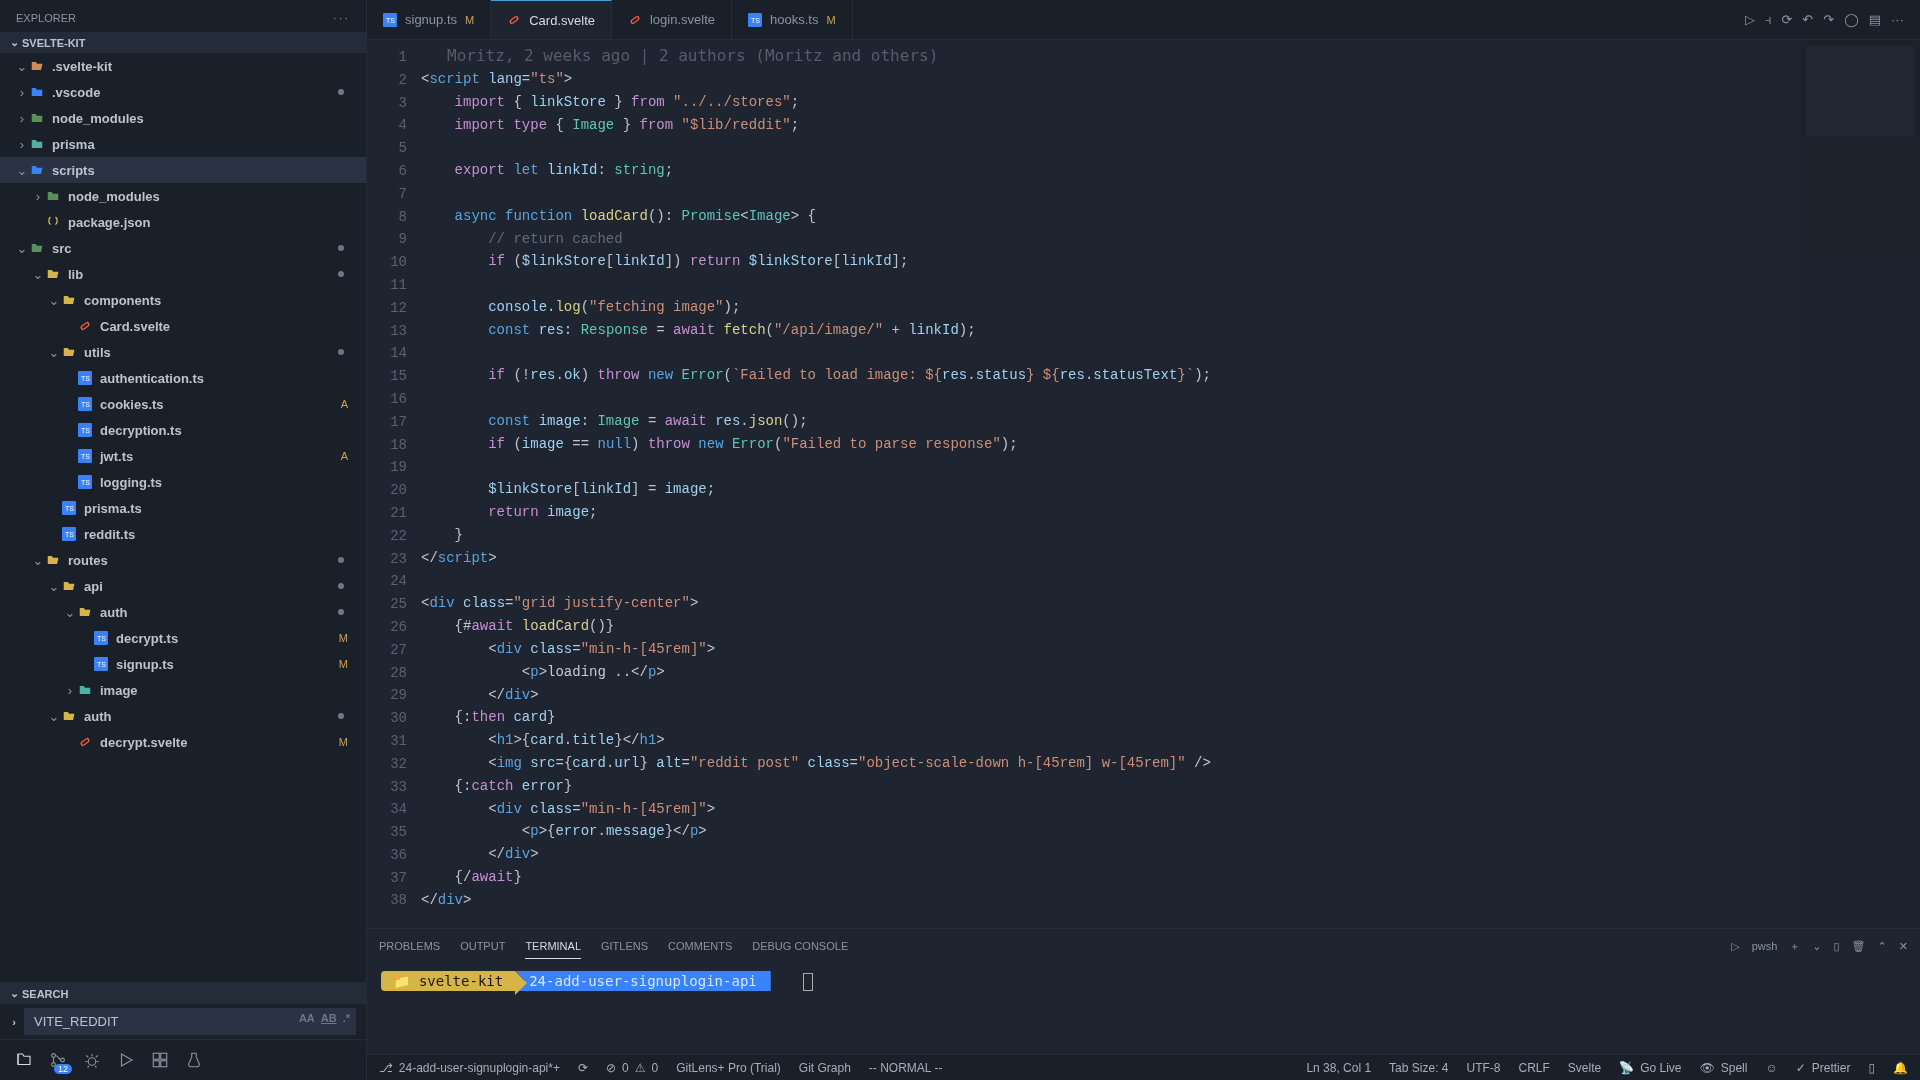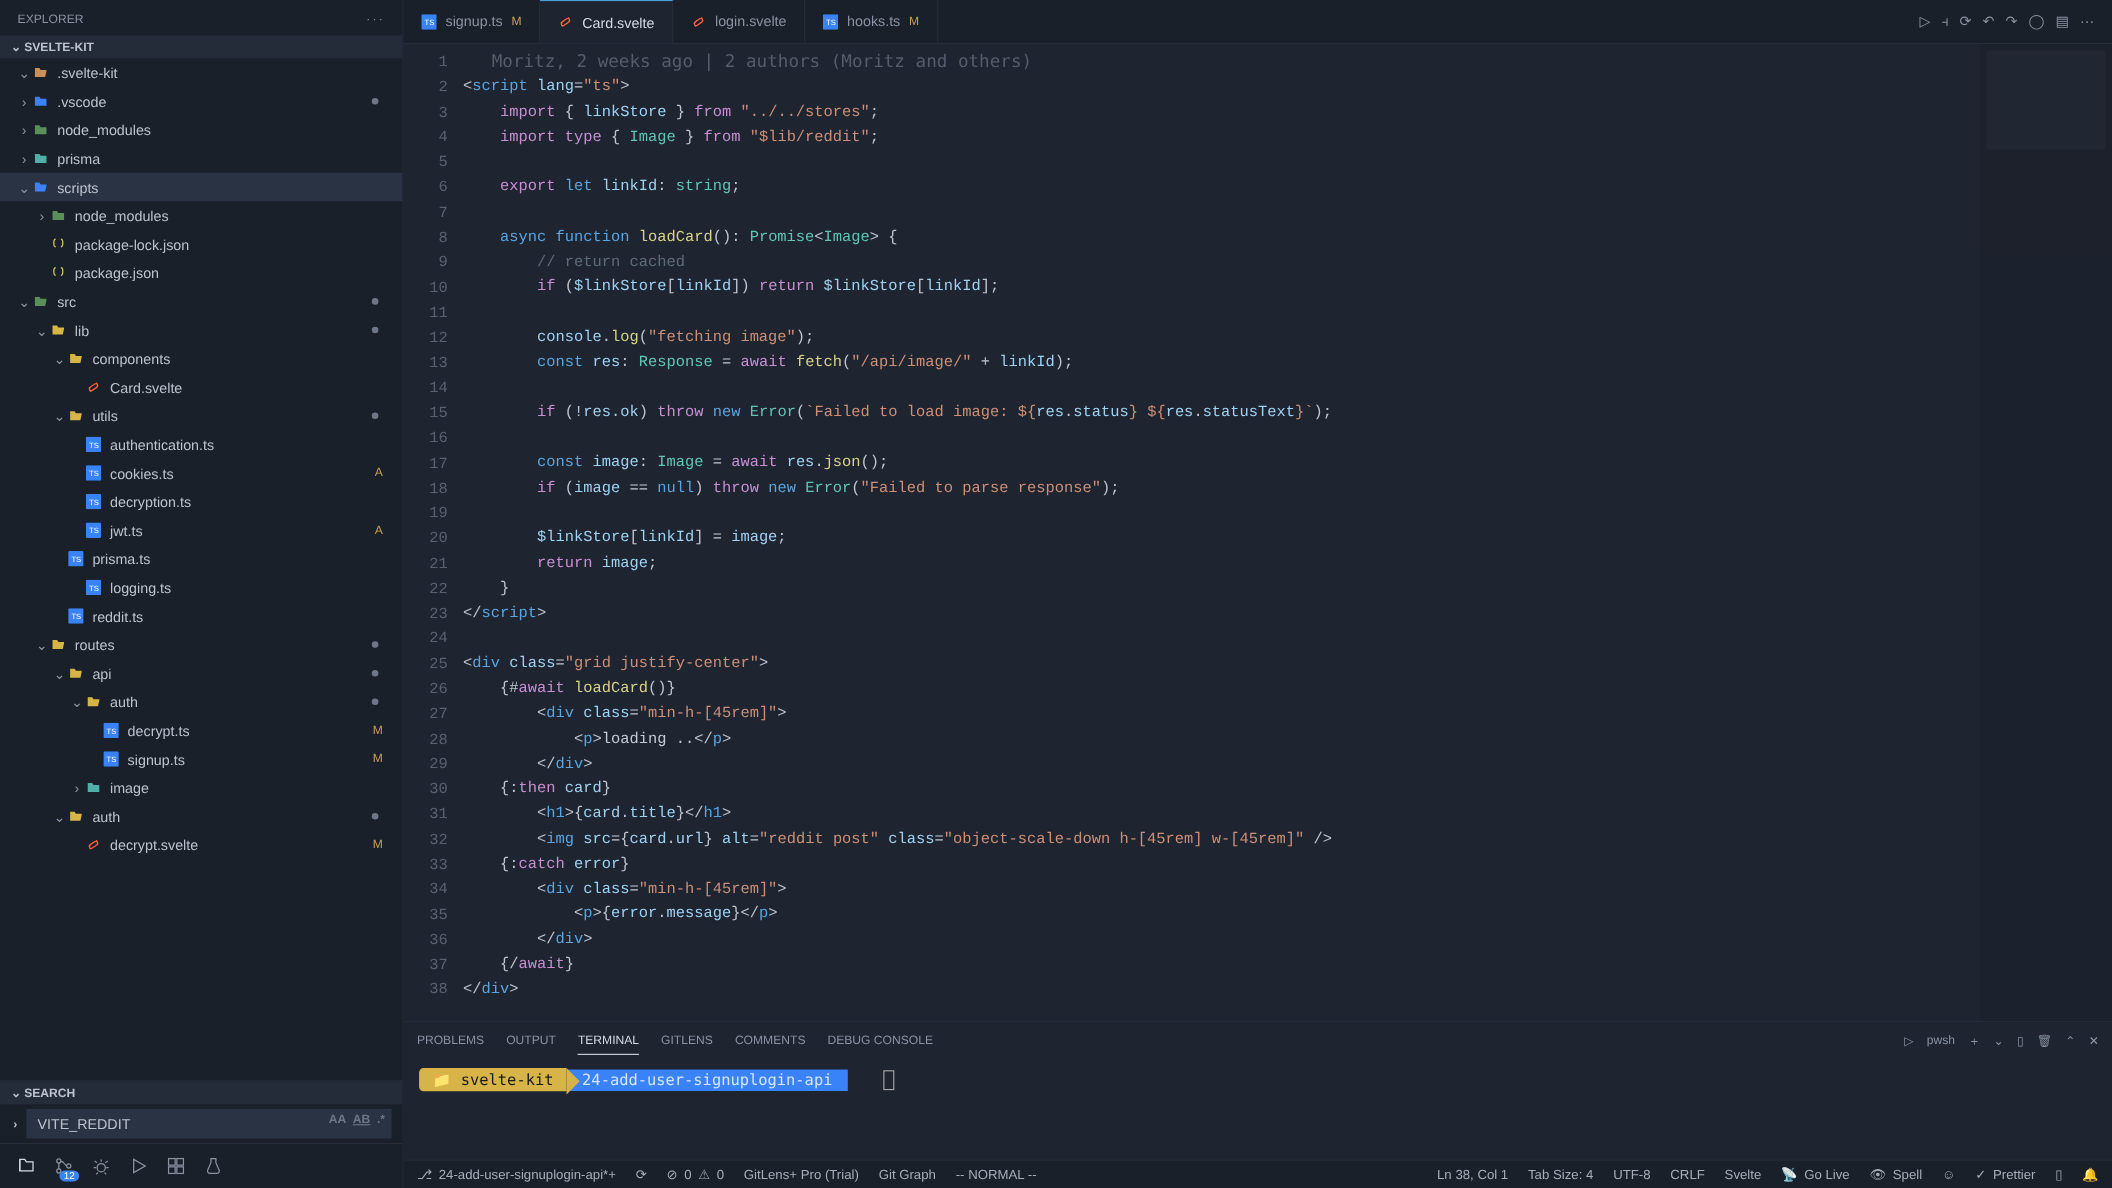--- a/index.html
+++ b/index.html
@@ -7,21 +7,21 @@
 .app { display: flex; height: 100%; width: 100%; }
 .sidebar { width: 367px; background: #1a2029; display: flex; flex-direction: column; border-right: 1px solid #262d3a; }
 .sidebar-header { display: flex; align-items: center; justify-content: space-between; padding: 12px 16px 8px; font-size: 11px; text-transform: uppercase; color: #8a93a3; }
 .sidebar-header .dots { letter-spacing: 2px; cursor: pointer; }
 .section-title { display: flex; align-items: center; gap: 4px; padding: 4px 10px; font-size: 11px; font-weight: 600; text-transform: uppercase; color: #bcc3cf; background: #242c3a; cursor: pointer; }
 .chev { display: inline-block; width: 8px; text-align: center; }
 .file-tree { flex: 1; overflow-y: auto; padding-bottom: 6px; }
 .file-row { display: flex; align-items: center; padding: 3px 0; cursor: pointer; position: relative; height: 26px; }
 .file-row.selected { background: #2a3343; }
 .file-row .icon { width: 18px; height: 18px; margin-right: 6px; display: inline-flex; align-items: center; justify-content: center; font-size: 12px; }
-.file-row .label { flex: 1; color: #bcc3cf; }
+.file-row .label { flex: 1; color: #bcc3cf; font-weight: bold; }
 .file-row .badge { position: absolute; right: 18px; font-size: 11px; color: #c8a05a; }
 .file-row .dot { position: absolute; right: 22px; width: 6px; height: 6px; background: #6e7788; border-radius: 50%; }
 .search-section { border-top: 1px solid #262d3a; }
 .search-box { margin: 6px 10px; position: relative; }
 .search-box input { width: 100%; background: #2a3343; border: none; padding: 6px 10px; color: #bcc3cf; font-size: 13px; outline: none; }
 .search-opts { position: absolute; right: 6px; top: 4px; display: flex; gap: 6px; font-size: 11px; color: #6e7788; }
 .activity-bar { display: flex; align-items: center; gap: 14px; padding: 10px 14px; border-top: 1px solid #262d3a; color: #8a93a3; }
 .activity-bar .aicon { width: 20px; height: 20px; display: inline-flex; align-items: center; justify-content: center; cursor: pointer; position: relative; }
 .activity-bar .aicon.active { color: #d5dae5; }
 .aicon .count { position: absolute; right: -4px; bottom: -4px; background: #3a82f7; color: #fff; font-size: 9px; border-radius: 8px; padding: 0 4px; }
@@ -138,29 +138,20 @@
           </span>
           <span class="label">node_modules</span>
         </div>
         <div class="file-row" style="padding-left: 32px;">
           <span style="width:12px;display:inline-block"></span>
           <span class="icon" style="color:#6c8fc4">
             <svg width="14" height="14" viewBox="0 0 24 24" fill="none" stroke="#d6c763" stroke-width="2">
               <path d="M8 4c-3 0-3 4-3 6s0 6 3 6M16 4c3 0 3 4 3 6s0 6-3 6"></path>
             </svg>
           </span>
-          <span class="label">package-lock.json</span>
-        </div>
-        <div class="file-row" style="padding-left: 32px;">
-          <span style="width:12px;display:inline-block"></span>
-          <span class="icon" style="color:#6c8fc4">
-            <svg width="14" height="14" viewBox="0 0 24 24" fill="none" stroke="#d6c763" stroke-width="2">
-              <path d="M8 4c-3 0-3 4-3 6s0 6 3 6M16 4c3 0 3 4 3 6s0 6-3 6"></path>
-            </svg>
-          </span>
           <span class="label">package.json</span>
         </div>
         <div class="file-row" style="padding-left: 16px;">
           <span class="chev" style="color:#8a93a3;width:12px;">⌄</span>
           <span class="icon" style="color:#5a8f5a">
             <svg width="14" height="14" viewBox="0 0 24 24" fill="currentColor">
               <path d="M3 5h7l2 3h9v2H5l-2 9zM5 10h16l-2 9H3z"></path>
             </svg>
           </span>
           <span class="label">src</span>
@@ -239,39 +230,39 @@
           <span style="width:12px;display:inline-block"></span>
           <span class="icon" style="color:#6c8fc4">
             <svg width="14" height="14" viewBox="0 0 24 24">
               <rect width="24" height="24" fill="#3a82f7" rx="2"></rect>
               <text x="5" y="17" font-size="12" fill="#fff" font-family="sans-serif">TS</text>
             </svg>
           </span>
           <span class="label">jwt.ts</span>
           <span class="badge">A</span>
         </div>
+        <div class="file-row" style="padding-left: 64px;">
+          <span style="width:12px;display:inline-block"></span>
+          <span class="icon" style="color:#6c8fc4">
+            <svg width="14" height="14" viewBox="0 0 24 24">
+              <rect width="24" height="24" fill="#3a82f7" rx="2"></rect>
+              <text x="5" y="17" font-size="12" fill="#fff" font-family="sans-serif">TS</text>
+            </svg>
+          </span>
+          <span class="label">logging.ts</span>
+        </div>
         <div class="file-row" style="padding-left: 48px;">
           <span style="width:12px;display:inline-block"></span>
           <span class="icon" style="color:#6c8fc4">
             <svg width="14" height="14" viewBox="0 0 24 24">
               <rect width="24" height="24" fill="#3a82f7" rx="2"></rect>
               <text x="5" y="17" font-size="12" fill="#fff" font-family="sans-serif">TS</text>
             </svg>
           </span>
           <span class="label">prisma.ts</span>
-        </div>
-        <div class="file-row" style="padding-left: 64px;">
-          <span style="width:12px;display:inline-block"></span>
-          <span class="icon" style="color:#6c8fc4">
-            <svg width="14" height="14" viewBox="0 0 24 24">
-              <rect width="24" height="24" fill="#3a82f7" rx="2"></rect>
-              <text x="5" y="17" font-size="12" fill="#fff" font-family="sans-serif">TS</text>
-            </svg>
-          </span>
-          <span class="label">logging.ts</span>
         </div>
         <div class="file-row" style="padding-left: 48px;">
           <span style="width:12px;display:inline-block"></span>
           <span class="icon" style="color:#6c8fc4">
             <svg width="14" height="14" viewBox="0 0 24 24">
               <rect width="24" height="24" fill="#3a82f7" rx="2"></rect>
               <text x="5" y="17" font-size="12" fill="#fff" font-family="sans-serif">TS</text>
             </svg>
           </span>
           <span class="label">reddit.ts</span>

